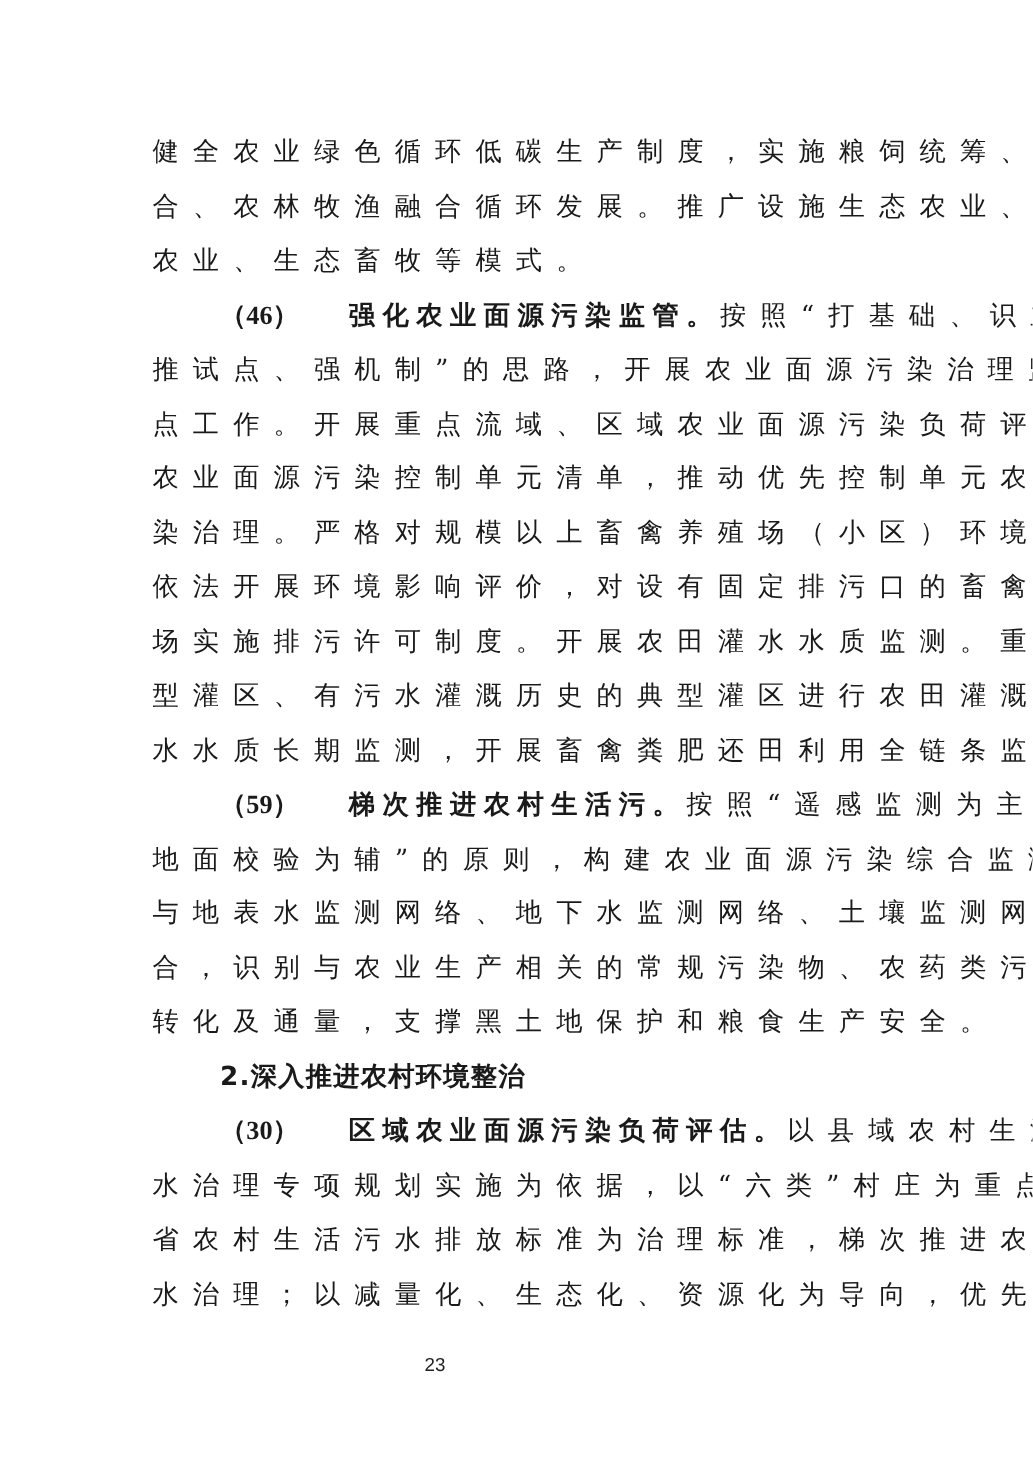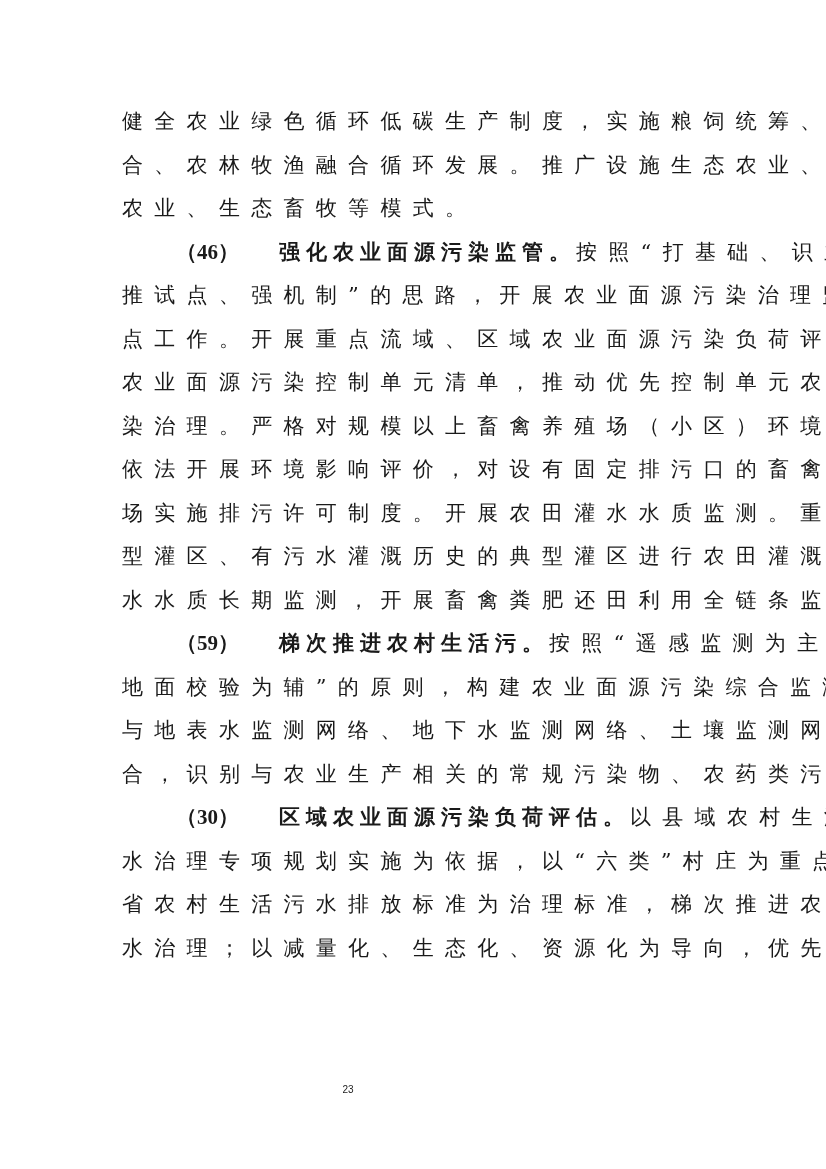--- a/index.html
+++ b/index.html
@@ -54,21 +54,21 @@
       letter-spacing: 1px;
       padding-left: 54px;
     }
     .tight { letter-spacing: 6px; margin-left: 40px; }
     .page-number {
       position: absolute;
       left: 0;
       width: 696px;
       top: 1084px;
       text-align: center;
-      font-size: 10px;
+      font-size: 15px;
       font-family: "Liberation Sans", sans-serif;
       color: #222;
     }
   </style>
 </head>
 <body>
 
 <div class="page">
   <div class="body-text">
 
@@ -83,21 +83,23 @@
     <div class="line">染治理。严格对规模以上畜禽养殖场（小区）环境监管执法，</div>
     <div class="line">依法开展环境影响评价，对设有固定排污口的畜禽规模养殖</div>
     <div class="line">场实施排污许可制度。开展农田灌水水质监测。重点在大中</div>
     <div class="line">型灌区、有污水灌溉历史的典型灌区进行农田灌溉用水和出</div>
     <div class="line">水水质长期监测，开展畜禽粪肥还田利用全链条监测。</div>
 
     <div class="line indent"><span class="bold num">（59）</span><span class="bold tight">梯次推进农村生活污。</span><span>按照“遥感监测为主、</span></div>
     <div class="line">地面校验为辅”的原则，构建农业面源污染综合监测评估体系，</div>
     <div class="line">与地表水监测网络、地下水监测网络、土壤监测网络形成耦</div>
     <div class="line">合，识别与农业生产相关的常规污染物、农药类污染物迁移</div>
+    <div class="line">转化及通量，支撑黑土地保护和粮食生产安全。</div>
 
+    <div class="line heading">2.深入推进农村环境整治</div>
 
     <div class="line indent"><span class="bold num">（30）</span><span class="bold tight">区域农业面源污染负荷评估。</span><span>以县域农村生活污</span></div>
     <div class="line">水治理专项规划实施为依据，以“六类”村庄为重点，以我</div>
     <div class="line">省农村生活污水排放标准为治理标准，梯次推进农村生活污</div>
     <div class="line">水治理；以减量化、生态化、资源化为导向，优先治理水源</div>
   </div>
 
   <div class="page-number">23</div>
 </div>
 

